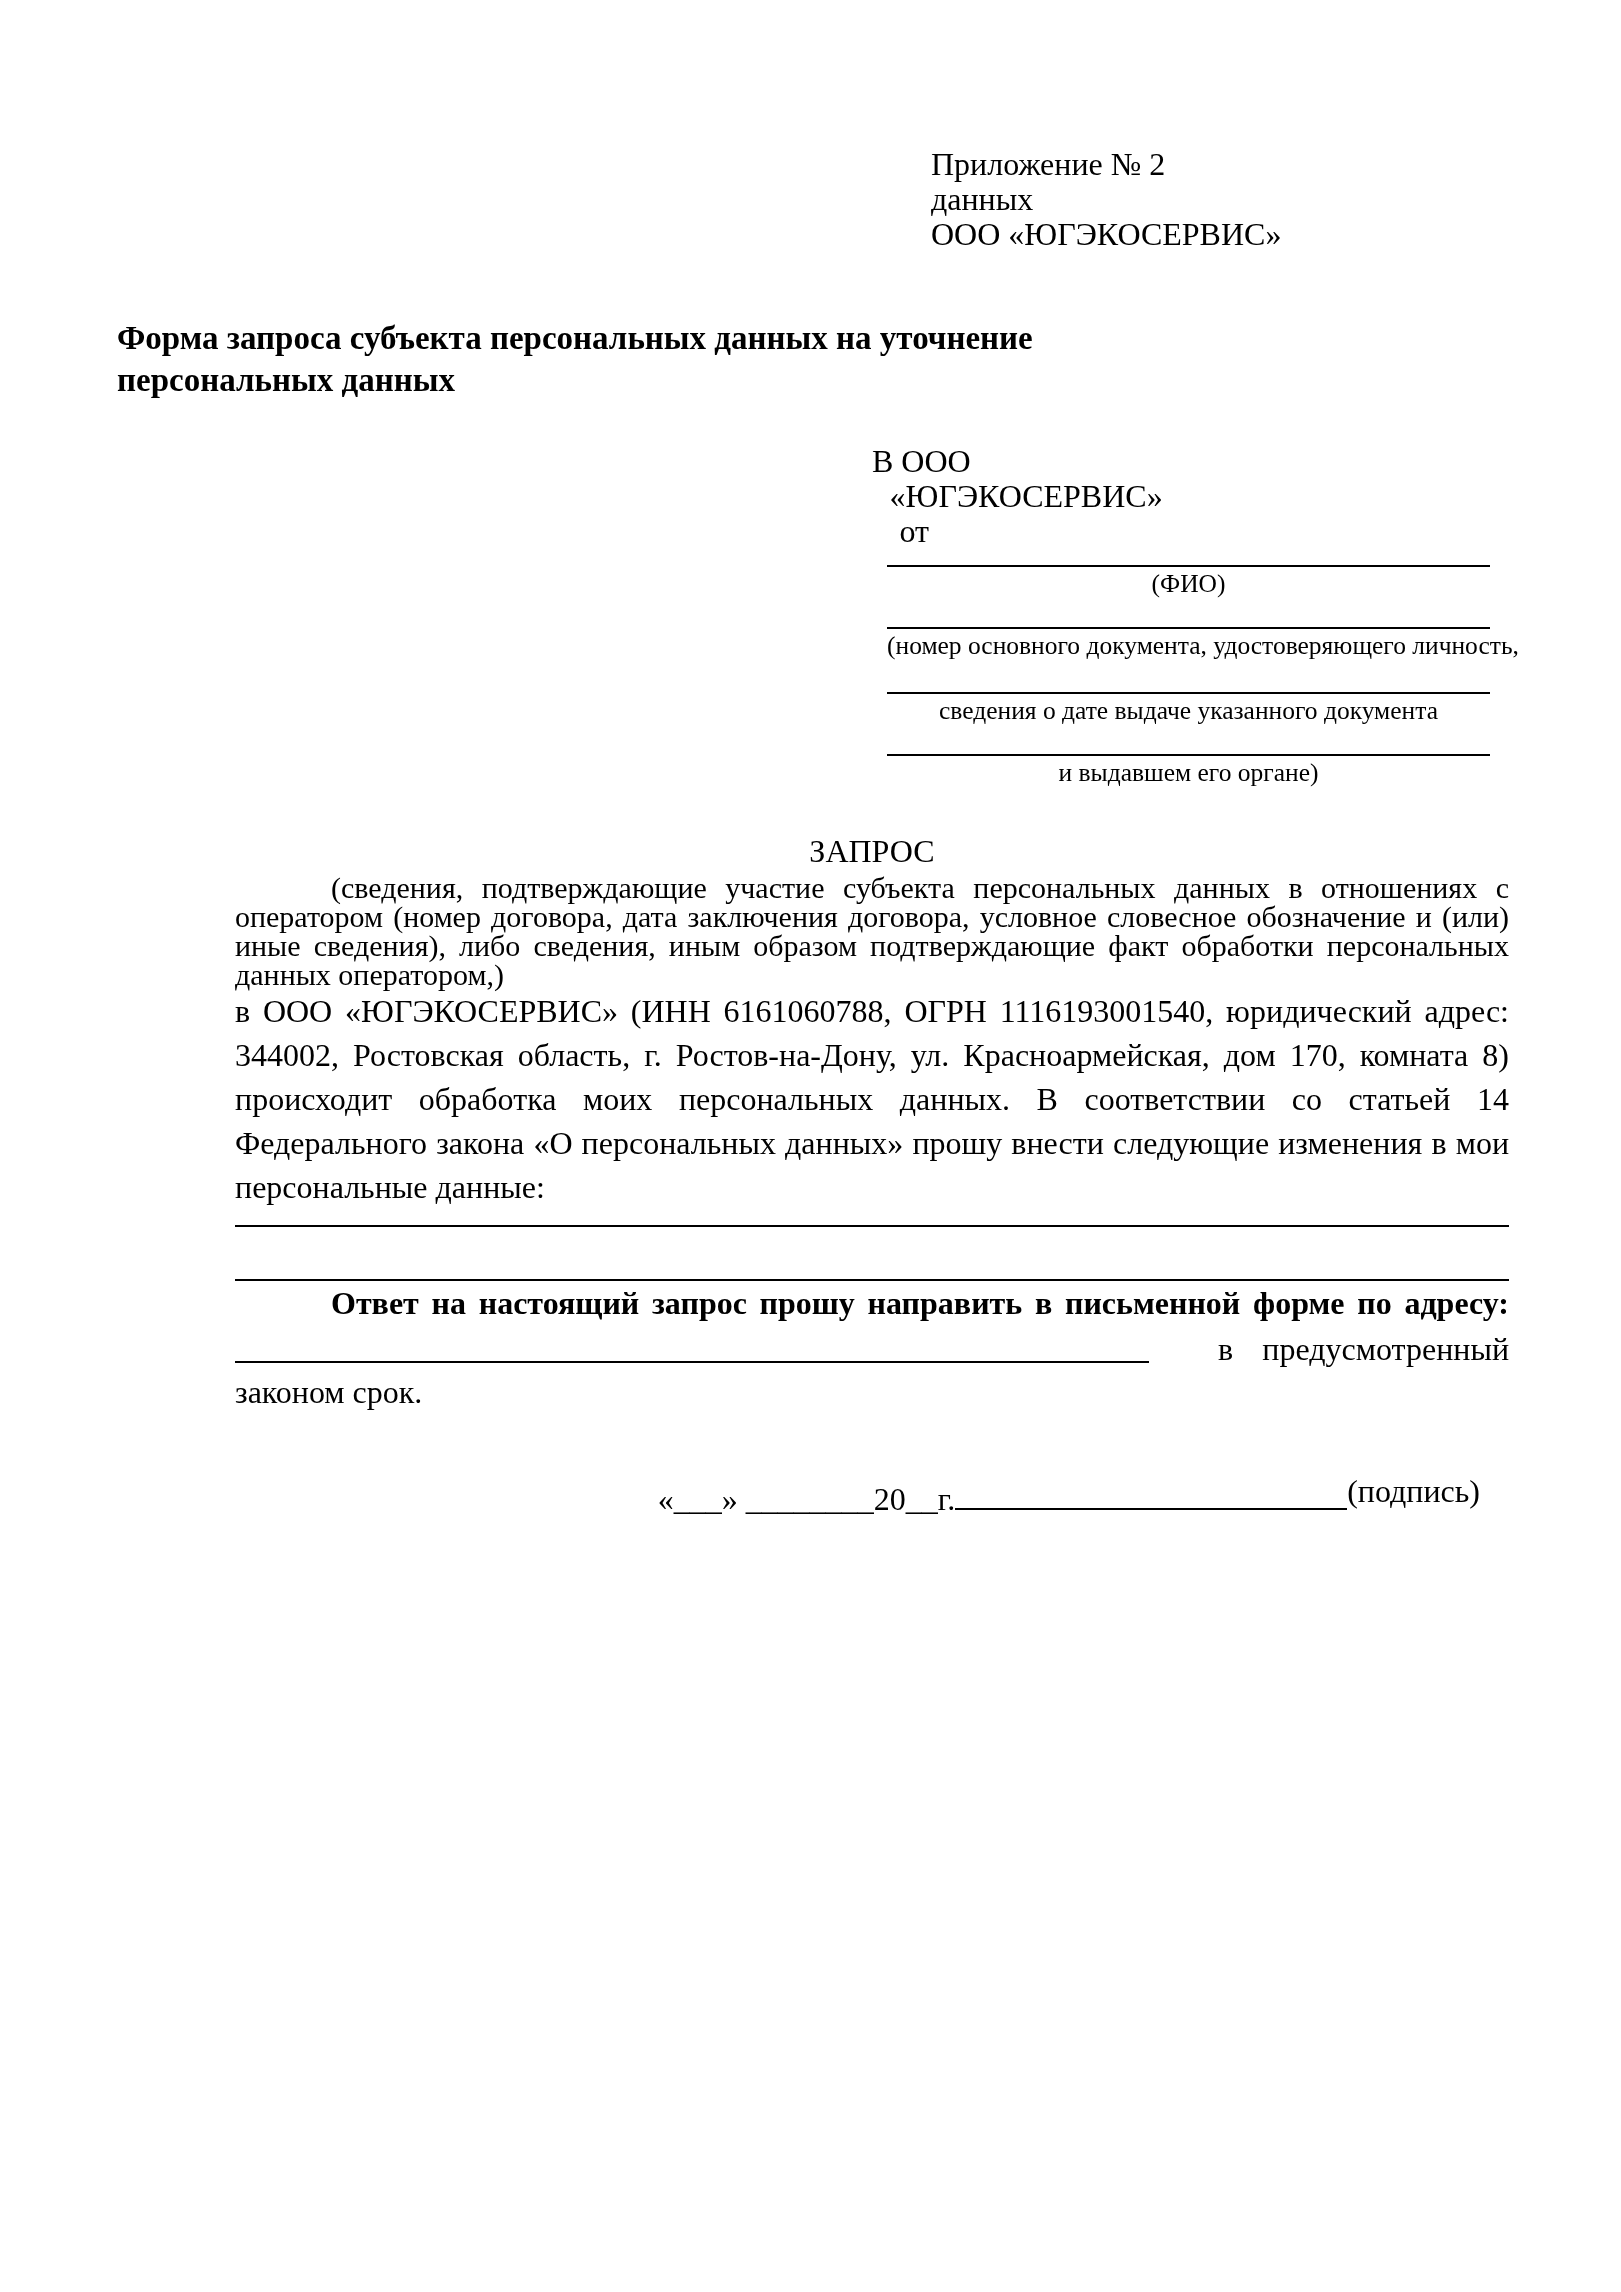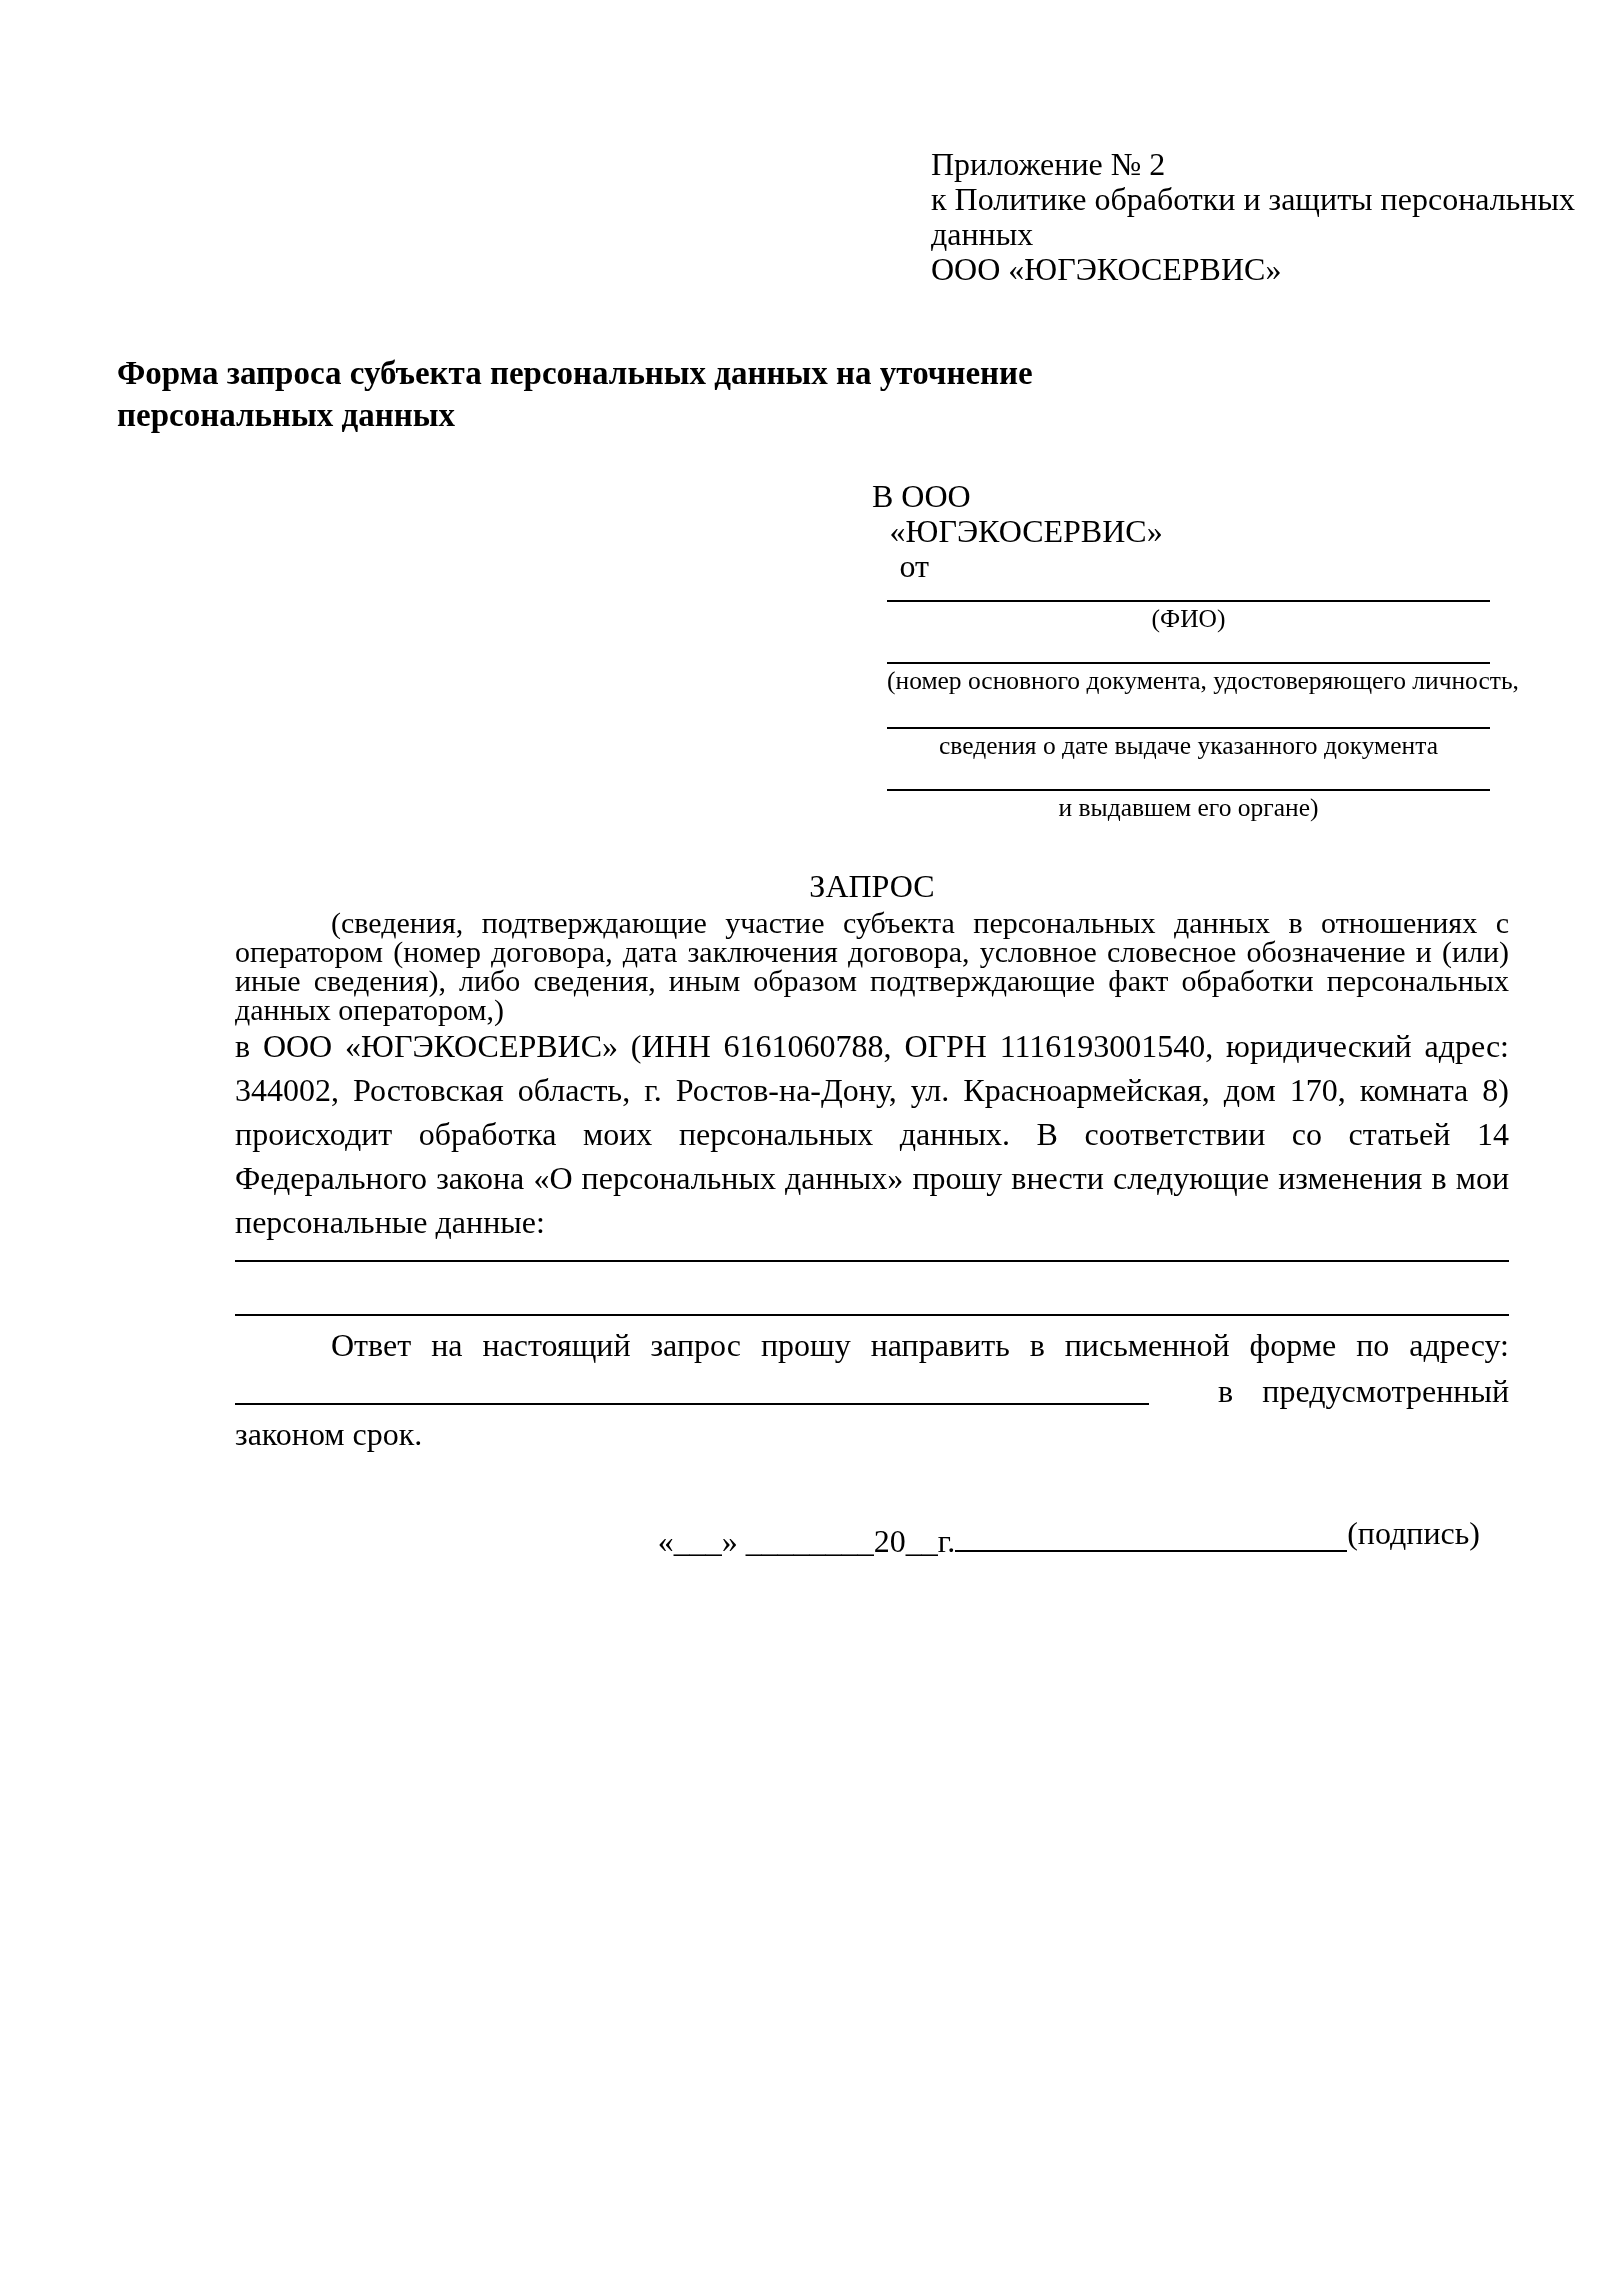--- a/index.html
+++ b/index.html
@@ -60,25 +60,26 @@
     margin-top: 2px;
   }
 
   .body-par { line-height: 44px; text-align: justify; }
 
   .blank-line { border-bottom: 2.9px solid #000; }
   .bl1 { height: 15.7px; }
   .bl2 { height: 52px; }
 
   .otvet-par {
-    margin-top: 7px;
+    margin-top: 0;
     line-height: 44px;
     text-indent: 96px;
     text-align: justify;
     text-align-last: justify;
+    font-weight: bold;
   }
   .addr-row { display: flex; align-items: flex-end; height: 43px; }
   .addr-fill { width: 914px; border-bottom: 2.9px solid #000; margin-bottom: 4.9px; }
   .addr-w1 { margin-left: 69px; }
   .addr-w2 { margin-left: auto; }
   .zakon { line-height: 44px; margin-top: 2px; }
 
   .footer-row {
     margin-top: 59px;
     display: flex;
@@ -89,21 +90,20 @@
   .sig-group { display: inline-flex; align-items: flex-end; margin-right: 29px; }
   .sig-line { display: inline-block; width: 392px; height: 33px; border-bottom: 2.9px solid #000; }
 </style>
 </head>
 <body>
 
 <div class="page">
 
   <div class="header-block">
     <div>Приложение № 2</div>
-    <div>к Политике обработки и защиты персональных</div>
     <div>данных</div>
     <div>ООО «ЮГЭКОСЕРВИС»</div>
   </div>
 
   <div class="doc-title">
     <div>Форма запроса субъекта персональных данных на уточнение</div>
     <div>персональных данных</div>
   </div>
 
   <div class="recipient">

